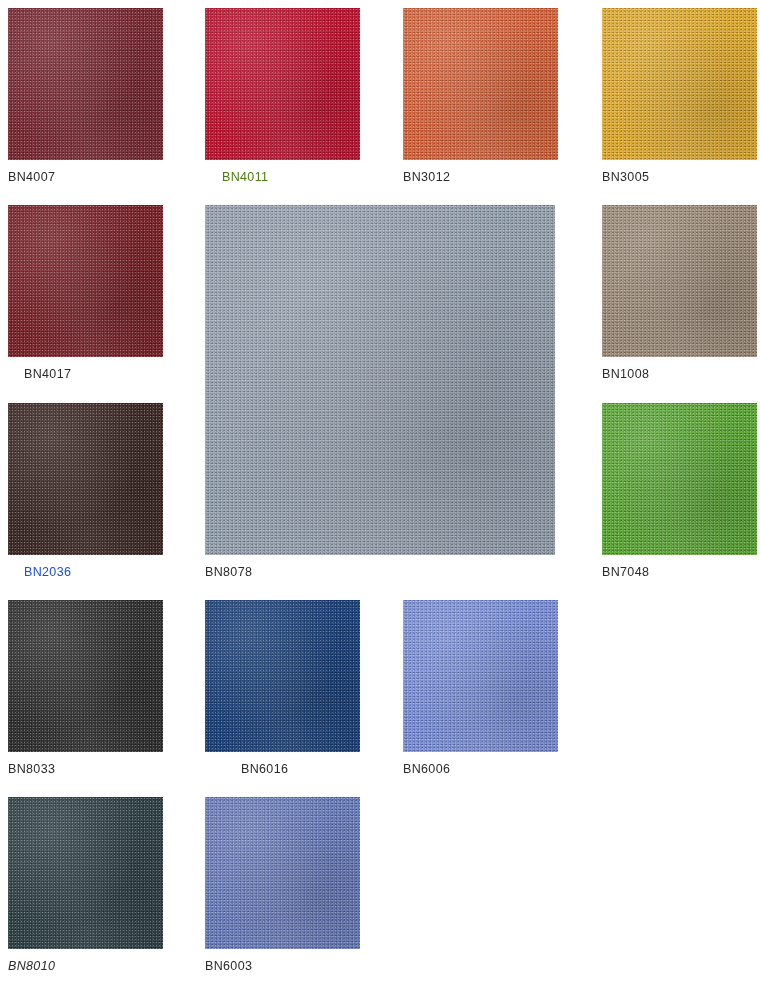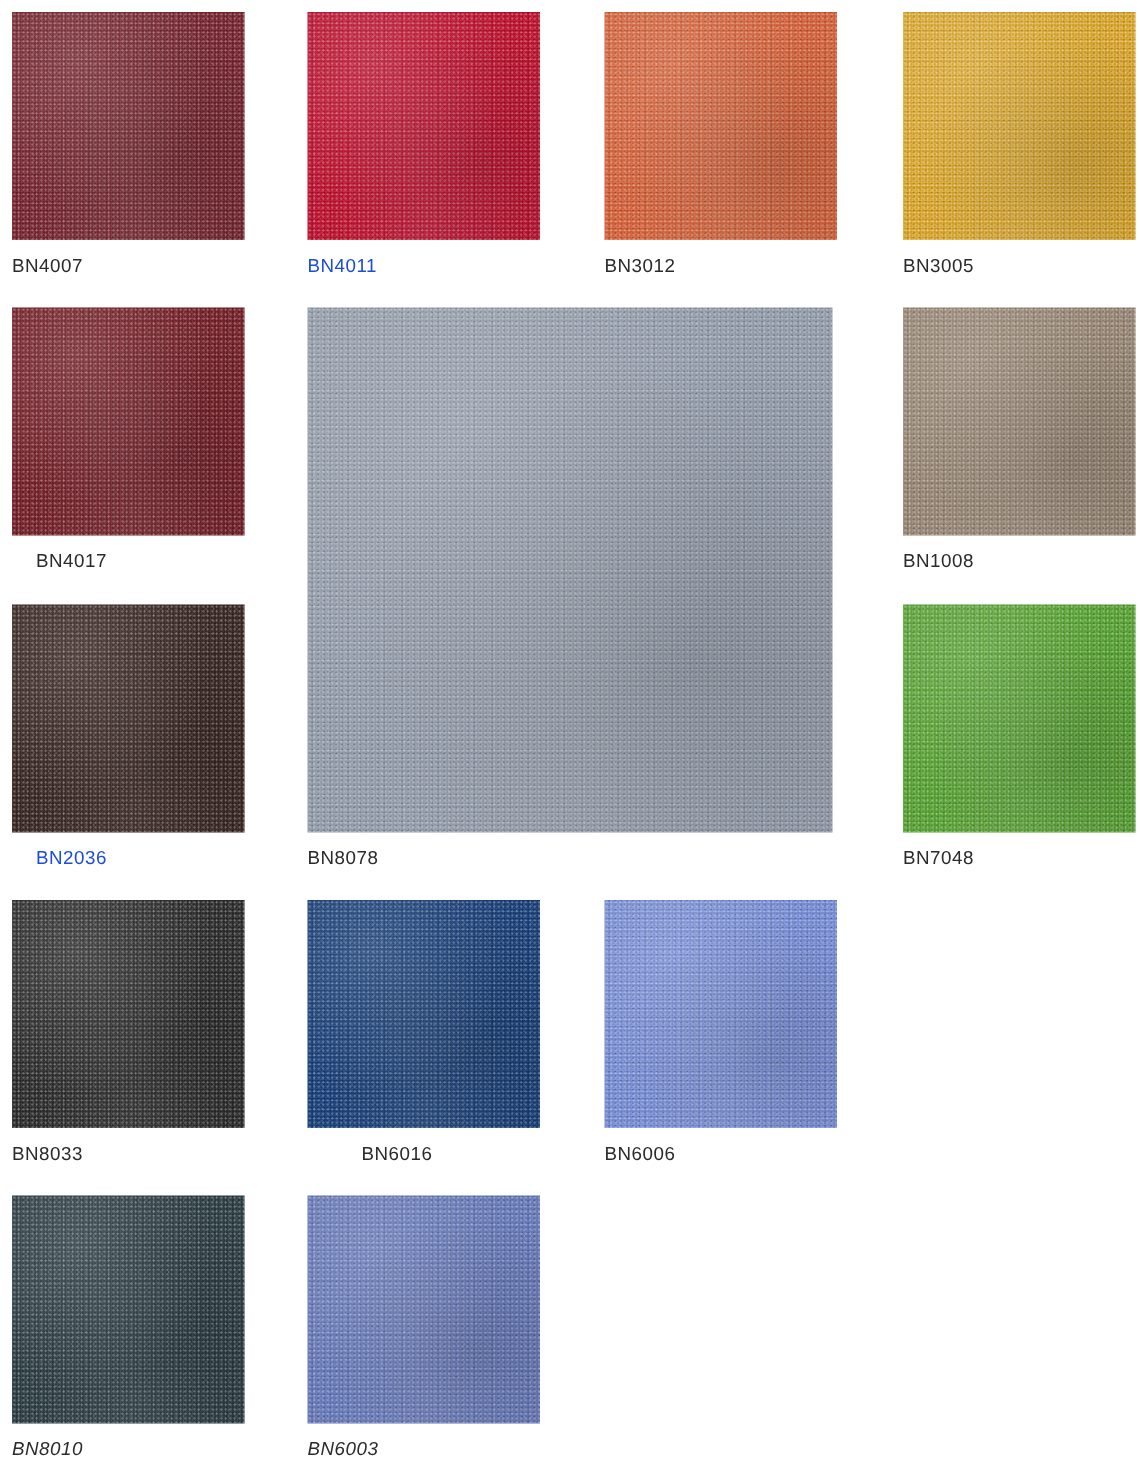--- a/index.html
+++ b/index.html
@@ -91,21 +91,21 @@
 <body>
 
 <div id="palette" style="background: rgb(255, 255, 255);">
     <div class="swatch-cell" style="left: 8px; top: 8px; width: 155px; height: 152px;">
       <div class="swatch-chip" style="--base: #7c2630;"></div>
     </div>
     <div class="swatch-label" style="left: 8px; top: 170px; color: rgb(43, 43, 43);">BN4007</div>
     <div class="swatch-cell" style="left: 205px; top: 8px; width: 155px; height: 152px;">
       <div class="swatch-chip" style="--base: #c8102e;"></div>
     </div>
-    <div class="swatch-label" style="left: 205px; top: 170px; color: #1d4ed8;">BN4011</div>
+    <div class="swatch-label" style="left: 222px; top: 170px; color: #4d7c0f;">BN4011</div>
     <div class="swatch-cell" style="left: 403px; top: 8px; width: 155px; height: 152px;">
       <div class="swatch-chip" style="--base: #e2653a;"></div>
     </div>
     <div class="swatch-label" style="left: 403px; top: 170px; color: rgb(43, 43, 43);">BN3012</div>
     <div class="swatch-cell" style="left: 602px; top: 8px; width: 155px; height: 152px;">
       <div class="swatch-chip" style="--base: #e8b02c;"></div>
     </div>
     <div class="swatch-label" style="left: 602px; top: 170px; color: rgb(43, 43, 43);">BN3005</div>
     <div class="swatch-cell" style="left: 8px; top: 205px; width: 155px; height: 152px;">
       <div class="swatch-chip" style="--base: #7a1f26;"></div>
@@ -139,14 +139,14 @@
       <div class="swatch-chip" style="--base: #7b94e2;"></div>
     </div>
     <div class="swatch-label" style="left: 403px; top: 762px; color: rgb(43, 43, 43);">BN6006</div>
     <div class="swatch-cell" style="left: 8px; top: 797px; width: 155px; height: 152px;">
       <div class="swatch-chip" style="--base: #2c3f45;"></div>
     </div>
     <div class="swatch-label" style="left: 8px; top: 959px; color: rgb(43, 43, 43); font-style: italic;">BN8010</div>
     <div class="swatch-cell" style="left: 205px; top: 797px; width: 155px; height: 152px;">
       <div class="swatch-chip" style="--base: #6a7ec2;"></div>
     </div>
-    <div class="swatch-label" style="left: 205px; top: 959px; color: rgb(43, 43, 43); font-style: italic;">BN6003</div>
+    <div class="swatch-label" style="left: 205px; top: 959px; color: rgb(43, 43, 43);">BN6003</div>
   </div>
 
 </body></html>

